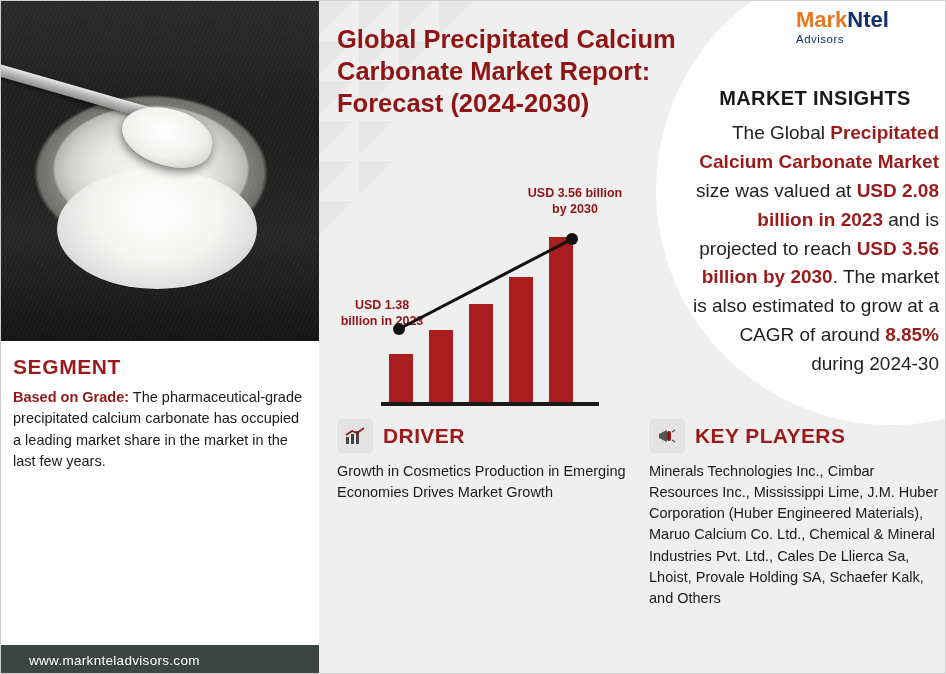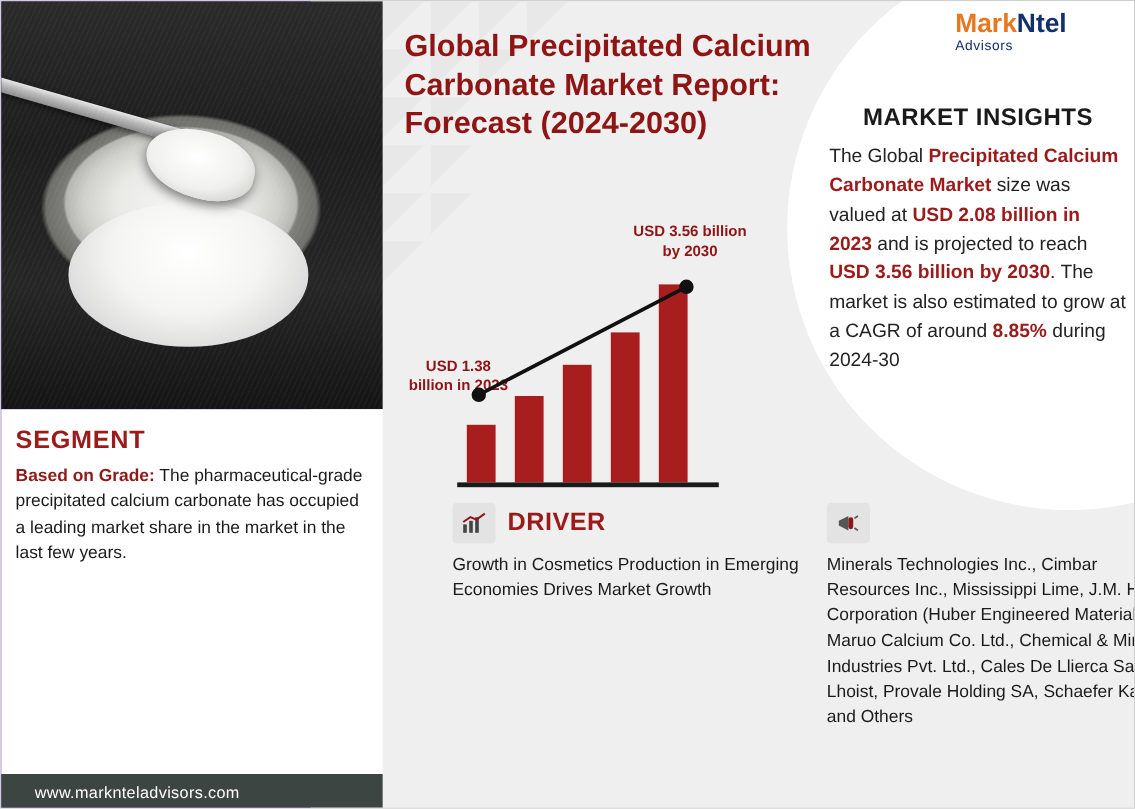--- a/index.html
+++ b/index.html
@@ -23,21 +23,21 @@
     overflow: hidden;
   }
 
   
   .left-col {
     position: absolute;
     left: 0;
     top: 0;
     width: 258px;
     height: 674px;
-    background: #6d28d9;
+    background: #c2410c;
   }
   .photo {
     position: absolute;
     left: 0;
     top: 0;
     width: 318px;
     height: 340px;
     background:
       radial-gradient(ellipse 120px 78px at 150px 168px, #f6f6f4 0%, #e9e9e6 45%, #cfcfcb 68%, #b6b6b2 80%, transparent 82%),
       radial-gradient(ellipse 150px 100px at 150px 172px, #a9a9a5 0%, #8d8d89 55%, #6e6e6a 75%, transparent 78%),
@@ -201,21 +201,22 @@
     font-size: 20px;
     font-weight: bold;
     color: #1a1a1a;
     letter-spacing: 0.4px;
   }
   .insights-body {
     position: absolute;
     left: 690px;
     top: 118px;
     width: 248px;
-    font-size: 16px;
+    text-align: right;
+    font-size: 19px;
     line-height: 1.52;
     color: #222222;
   }
   .insights-body b { color: #9b1b1b; }
 
   
   .chart-wrap {
     position: absolute;
     left: 336px;
     top: 188px;
@@ -270,21 +271,20 @@
     text-align: center;
     font-size: 12.5px;
     font-weight: bold;
     color: #8f1414;
     line-height: 1.3;
   }
 
   
   .sec {
     position: absolute;
-    margin-left: 40px;
   }
   .sec-head {
     display: flex;
     align-items: center;
     gap: 10px;
   }
   .sec-icon {
     width: 36px;
     height: 34px;
     background: #e3e3e3;
@@ -413,17 +413,18 @@
   <div class="sec players">
     <div class="sec-head">
       <div class="sec-icon">
         <svg width="22" height="20" viewBox="0 0 22 20">
           <polygon points="3,8 11,4 11,16 3,12" fill="#555"></polygon>
           <rect x="11" y="5" width="4" height="10" rx="2" fill="#8f1414"></rect>
           <line x1="16" y1="6" x2="19" y2="4" stroke="#555" stroke-width="1.4"></line>
           <line x1="16" y1="14" x2="19" y2="16" stroke="#555" stroke-width="1.4"></line>
         </svg>
       </div>
+      <div class="sec-title">KEY PLAYERS</div>
     </div>
     <div class="sec-body">Minerals Technologies Inc., Cimbar Resources Inc., Mississippi Lime, J.M. Huber Corporation (Huber Engineered Materials), Maruo Calcium Co. Ltd., Chemical &amp; Mineral Industries Pvt. Ltd., Cales De Llierca Sa, Lhoist, Provale Holding SA, Schaefer Kalk, and Others</div>
   </div>
 
 </div>
 
 </body></html>

